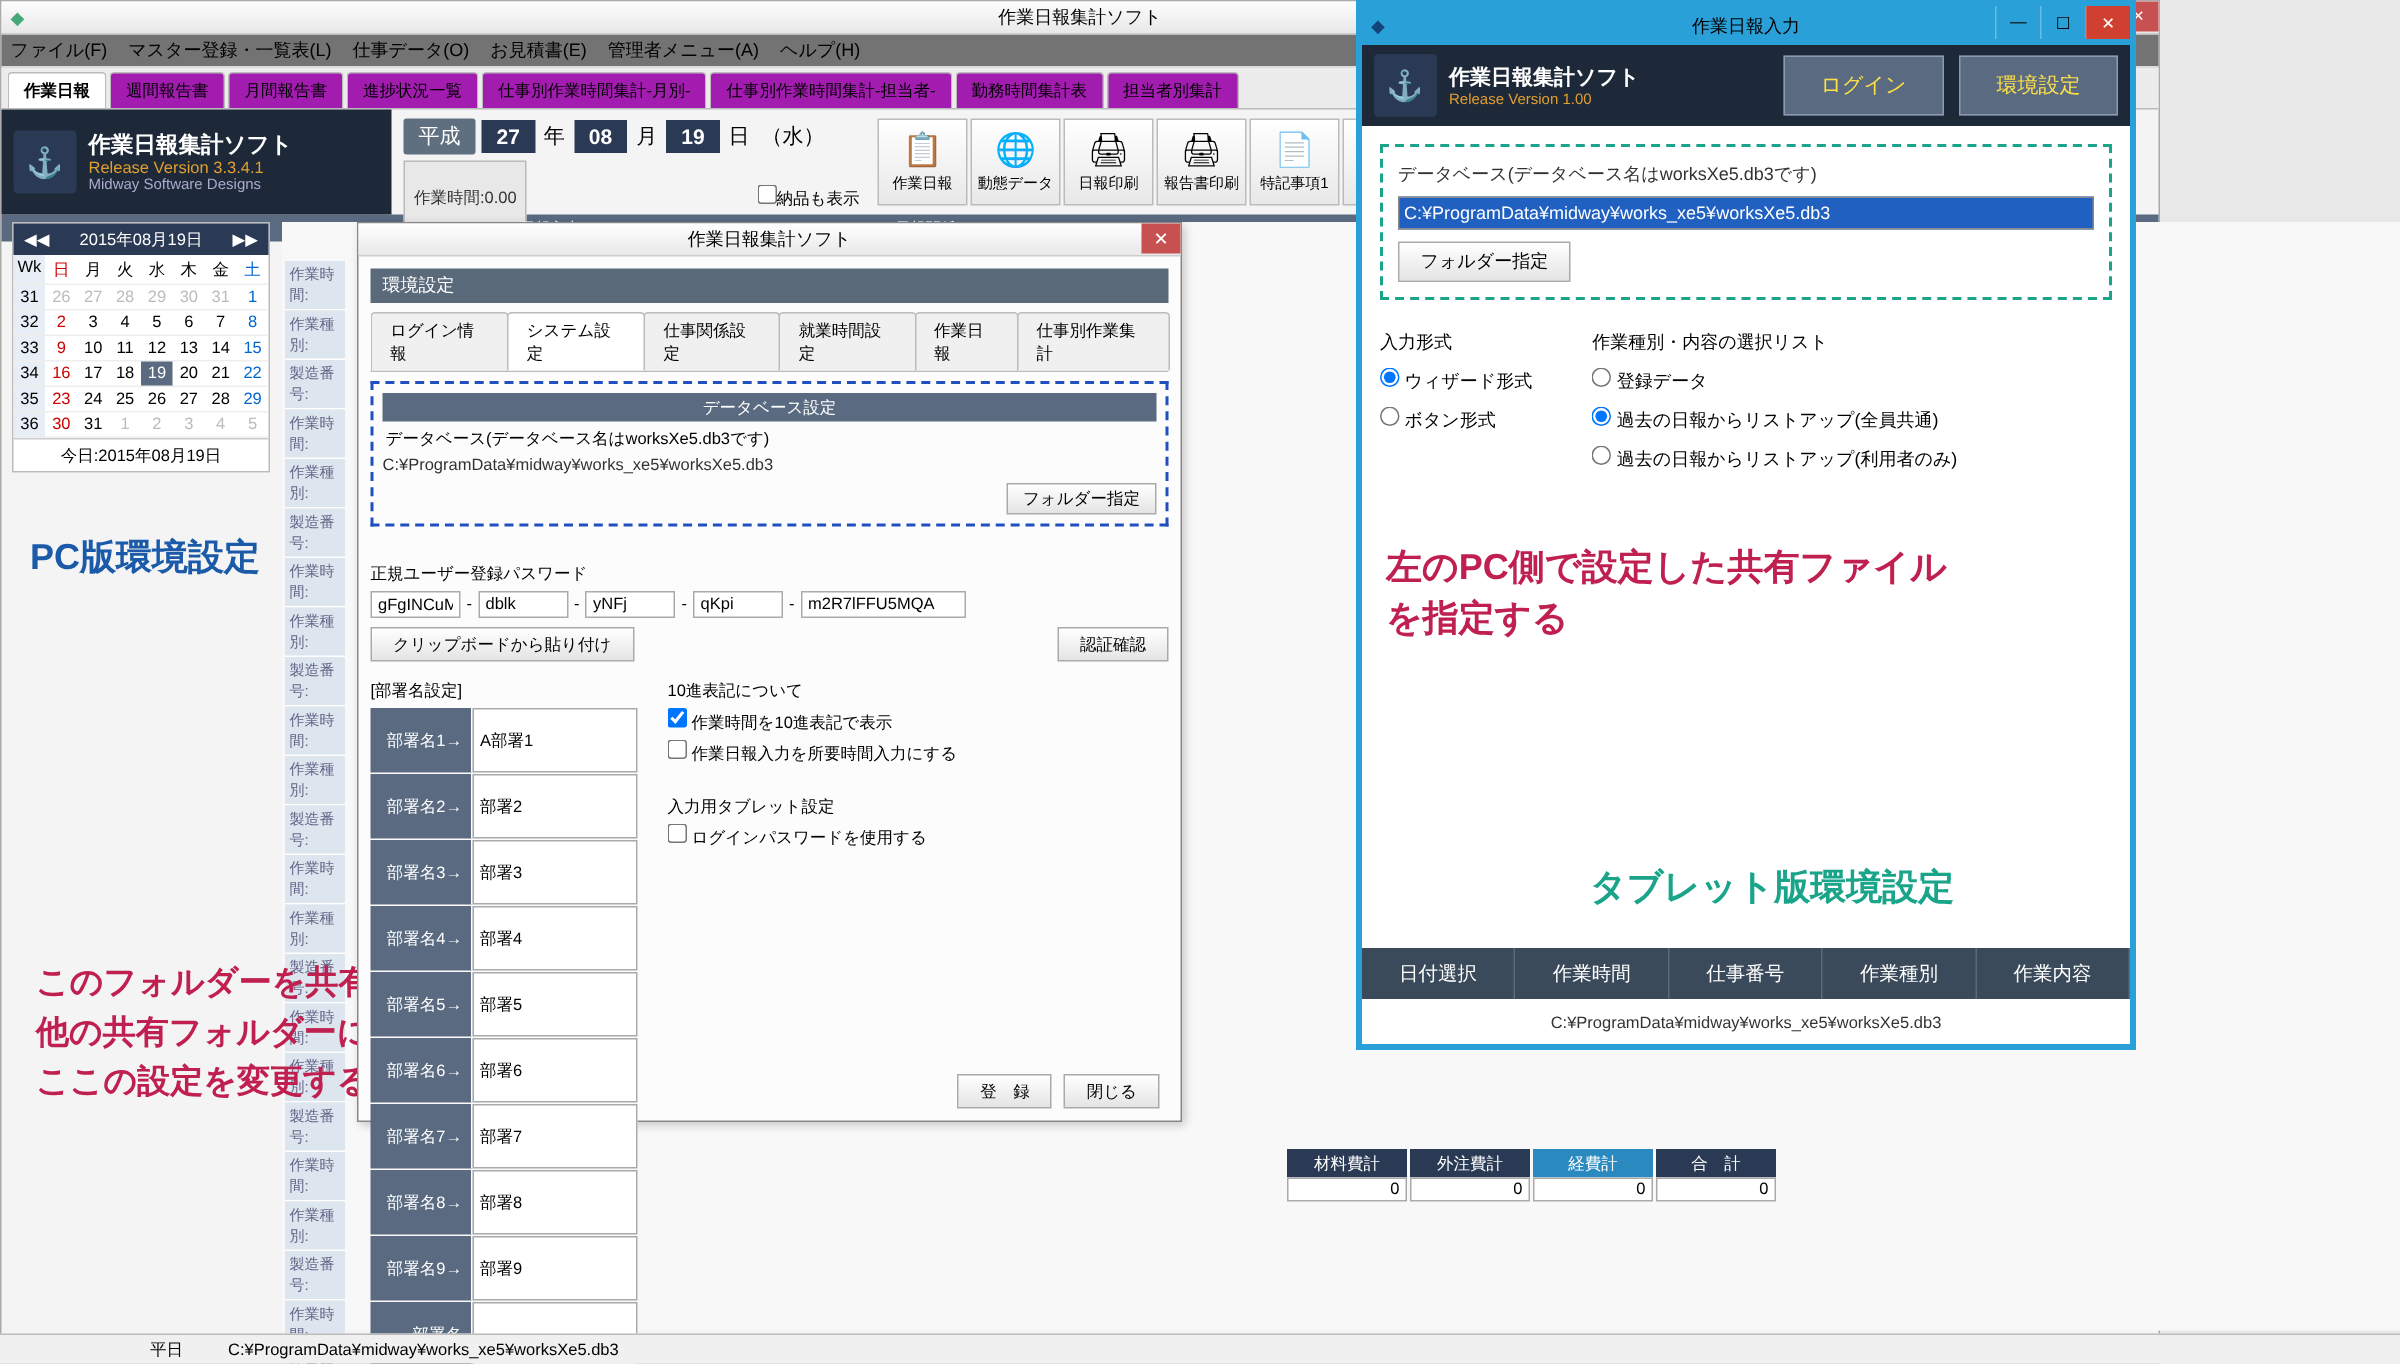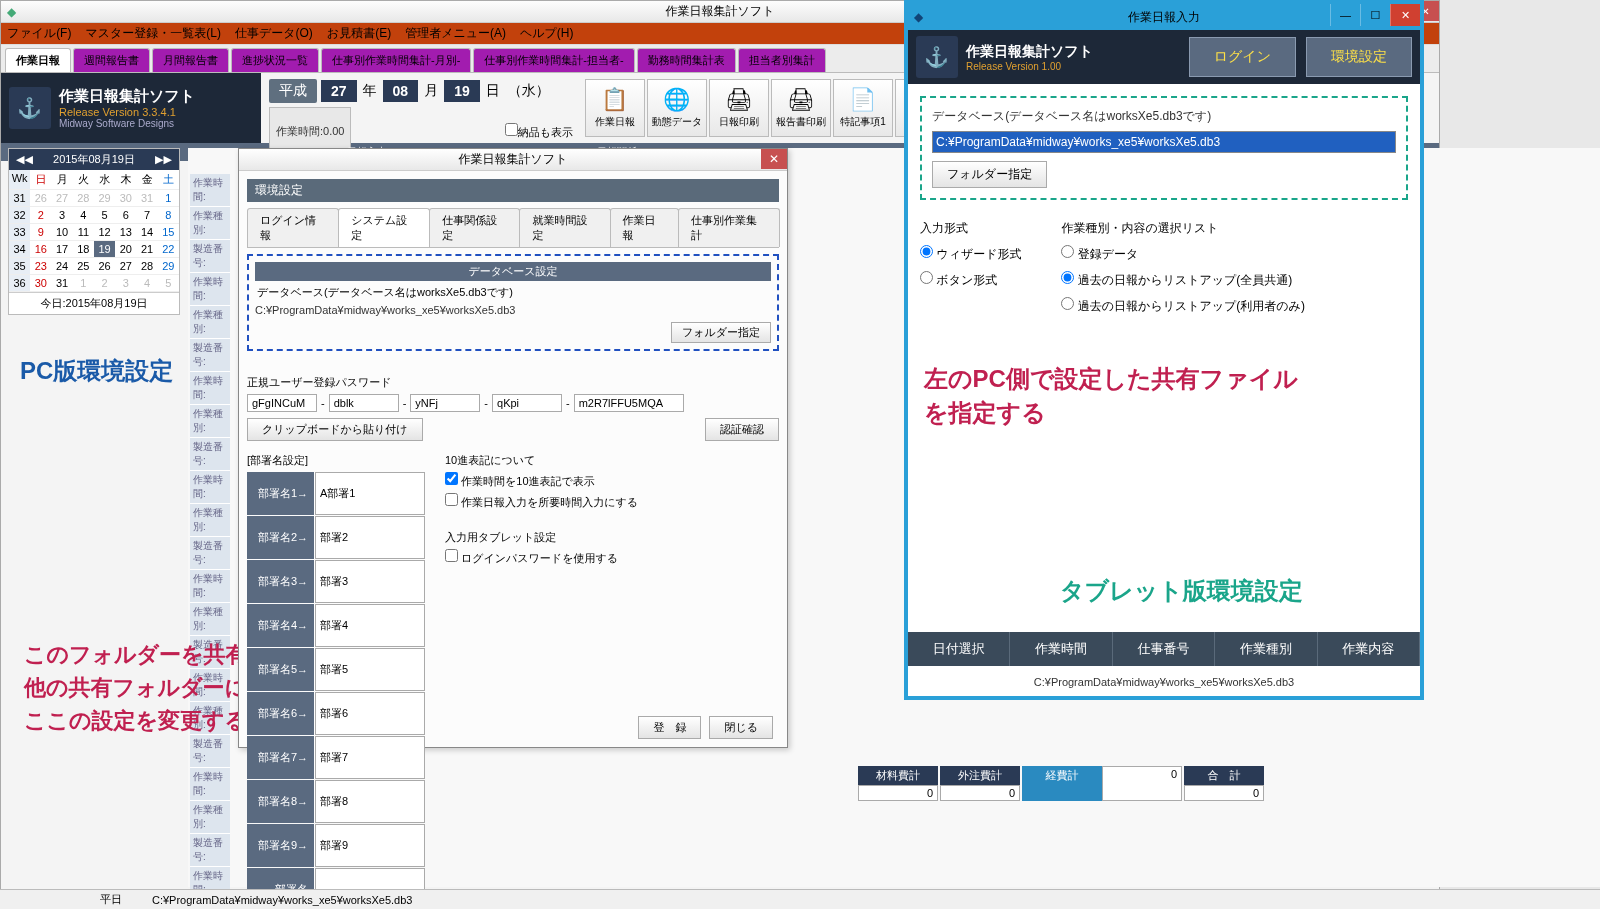--- a/index.html
+++ b/index.html
@@ -6,21 +6,21 @@
 body { background: #e8e8e8; width: 1600px; height: 909px; overflow: hidden; position: relative; font-size: 12px; }
 
 
 .main-window { position: absolute; top: 0; left: 0; width: 1440px; height: 909px; background: #f4f4f4; border: 1px solid #aaa; }
 .main-titlebar { height: 22px; background: linear-gradient(#fdfdfd,#e8e8e8); display: flex; align-items: center; justify-content: center; border-bottom: 1px solid #ccc; position: relative; }
 .main-titlebar .icon { position: absolute; left: 6px; top: 4px; color: #4a7; }
 .win-controls { position: absolute; right: 0; top: 0; display: flex; }
 .win-controls div { width: 28px; height: 20px; border-left: 1px solid #ccc; display: flex; align-items: center; justify-content: center; font-size: 10px; }
 .win-controls .close { background: #c75050; color: #fff; }
 
-.menubar { height: 22px; background: #c2410c; display: flex; align-items: center; padding: 0 6px; gap: 14px; border-bottom: 1px solid #ddd; }
+.menubar { height: 22px; background: #737373; display: flex; align-items: center; padding: 0 6px; gap: 14px; border-bottom: 1px solid #ddd; }
 .menubar span { font-size: 12px; }
 
 .tab-row { height: 28px; display: flex; align-items: flex-end; padding-left: 4px; gap: 2px; background: #ececec; border-bottom: 1px solid #bbb; }
 .tab-row .tab { padding: 4px 10px; border: 1px solid #bbb; border-bottom: none; background: #a21caf; border-radius: 3px 3px 0 0; font-size: 11px; }
 .tab-row .tab.active { background: #fff; font-weight: bold; }
 .tab-content-top { display: flex; height: 70px; }
 
 .logo-block { width: 260px; background: #1d2838; color: #fff; display: flex; align-items: center; padding: 0 8px; gap: 8px; }
 .logo-svg { width: 42px; height: 42px; background: #2a3a55; border-radius: 3px; display: flex; align-items: center; justify-content: center; color: #cfe; font-size: 20px; }
 .logo-text .l1 { font-size: 15px; font-weight: bold; }
@@ -72,21 +72,21 @@
 .popup-tabs .pt.active { background: #fff; }
 
 .db-box { border: 2px dashed #2050c0; padding: 6px; margin-top: 6px; }
 .db-title { background: #5a6a80; color: #fff; text-align: center; padding: 2px; font-size: 11px; }
 .db-path { font-size: 11px; padding: 4px 2px; }
 .db-pathv { font-size: 11px; color: #333; }
 .folder-btn { float: right; margin-top: 6px; padding: 2px 10px; border: 1px solid #aaa; background: linear-gradient(#fff,#e4e4e4); font-size: 11px; }
 
 .pwd-row { margin-top: 24px; font-size: 11px; }
 .pwd-inputs { display: flex; gap: 4px; align-items: center; margin-top: 4px; }
-.pwd-inputs input { width: 70px; padding: 2px 4px; font-size: 11px; border: 1px solid #aaa; }
+.pwd-inputs input { width: 60px; padding: 2px 4px; font-size: 11px; border: 1px solid #aaa; }
 .pwd-inputs input.long { width: 110px; }
 .sub-btns { display: flex; gap: 8px; margin-top: 6px; }
 .sub-btns button, .act-btn { padding: 3px 14px; border: 1px solid #aaa; background: linear-gradient(#fff,#e4e4e4); font-size: 11px; }
 
 .dept-area { display: flex; gap: 20px; margin-top: 12px; }
 .dept-list .lbl { font-size: 11px; margin-bottom: 4px; }
 .dept-row { display: flex; margin-bottom: 1px; }
 .dept-row .dn { background: #5a6a80; color: #fff; padding: 14px 6px; font-size: 11px; width: 68px; text-align: right; border-right: 1px solid #fff; }
 .dept-row input { width: 110px; padding: 1px 4px; font-size: 11px; border: 1px solid #aaa; }
 .opts { font-size: 11px; }
@@ -490,21 +490,21 @@
 
 <div class="cost-row">
   <div style="display:flex;flex-direction:column">
     <div class="ch">材料費計</div>
       <div class="c">0</div>
   </div>
   <div style="display:flex;flex-direction:column">
     <div class="ch">外注費計</div>
       <div class="c">0</div>
   </div>
-  <div style="display:flex;flex-direction:row">
+  <div style="display:flex;flex-direction:column">
     <div class="ch hl">経費計</div>
       <div class="c">0</div>
   </div>
   <div style="display:flex;flex-direction:column">
     <div class="ch">合　計</div>
       <div class="c">0</div>
   </div>
 </div>
 
 <div class="status-bar">

